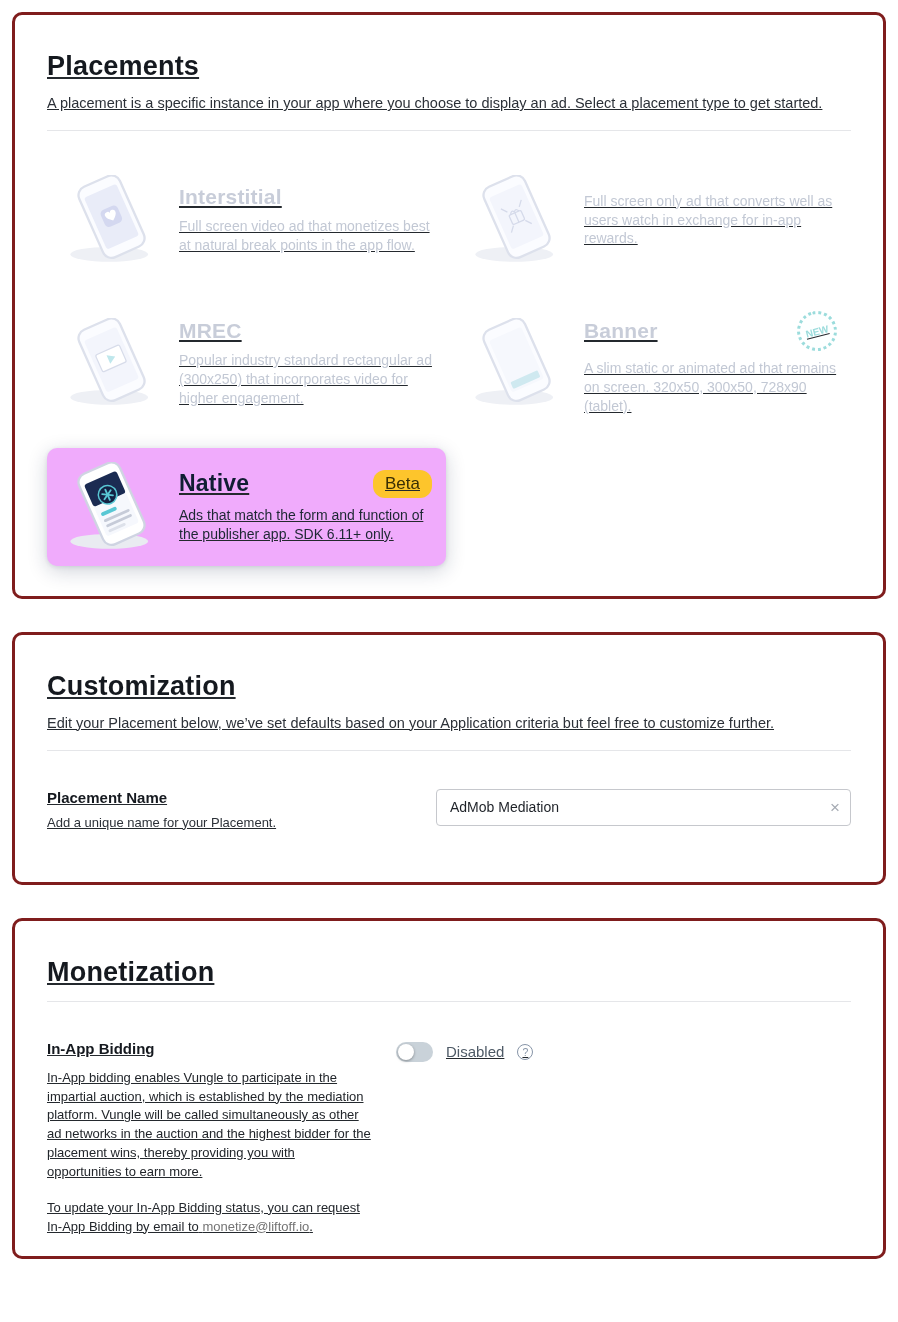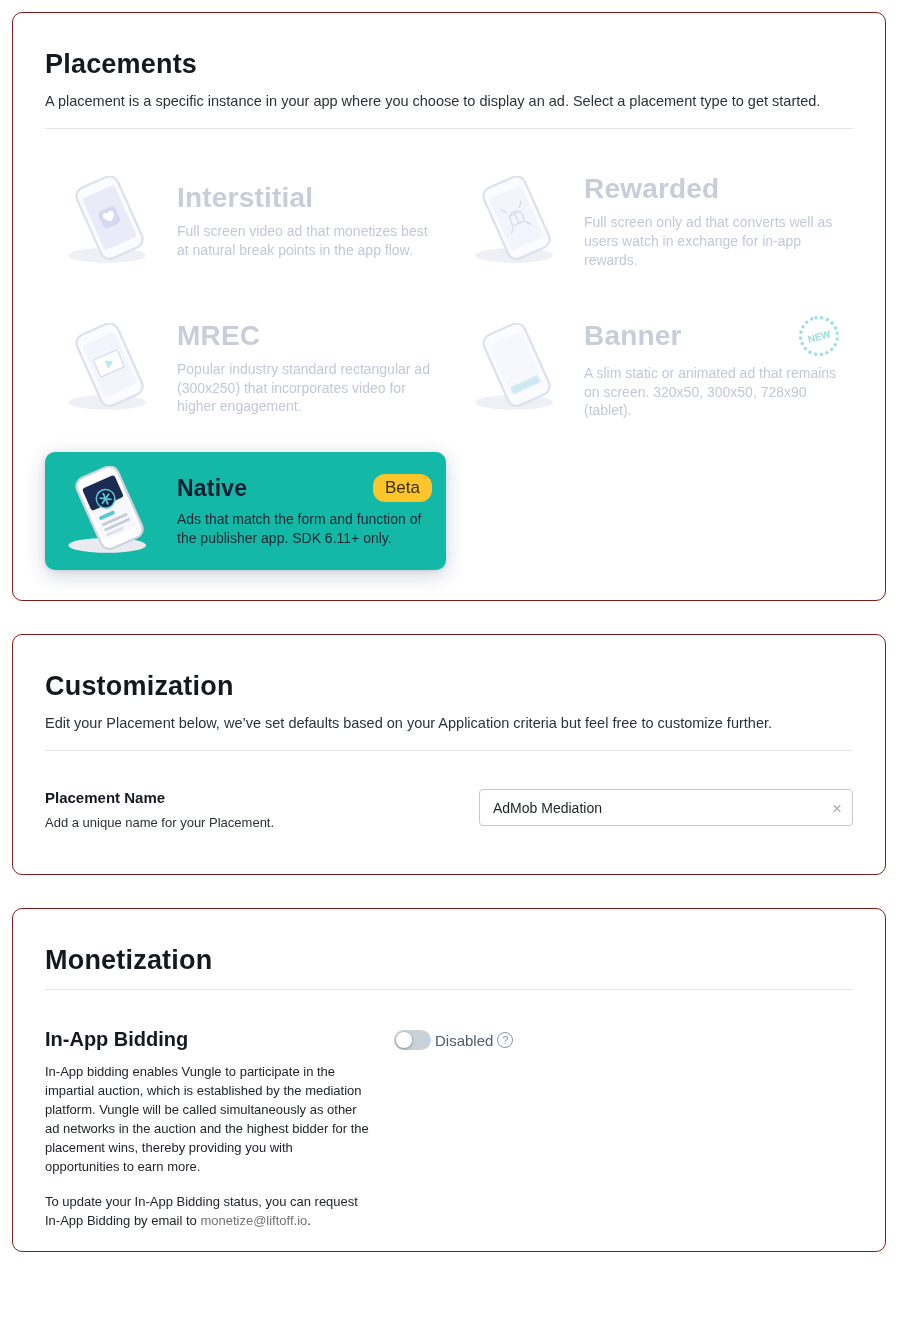--- a/index.html
+++ b/index.html
@@ -7,24 +7,25 @@
   body {
     width: 898px;
     min-height: 1322px;
     margin: 0 auto;
     font-family: "Liberation Sans", sans-serif;
     color: #24292e;
   }
   .card {
     width: 874px;
     margin: 0 auto;
-    border: 1px solid #7f1d1d;
+    border: 3px solid #7f1d1d;
     border-radius: 10px;
     background: #fff;
     padding: 36px 32px 30px;
+    text-decoration: underline;
   }
   .card + .card { margin-top: 33px; }
   .card-first { margin-top: 12px; }
 
   h2.section-title {
     font-size: 27px;
     font-weight: 800;
     color: #15191f;
     letter-spacing: 0.2px;
     margin-bottom: 13px;
@@ -50,34 +51,34 @@
   }
   .placement-item {
     display: flex;
     align-items: center;
     gap: 16px;
     padding: 14px 14px;
     border-radius: 10px;
     cursor: pointer;
   }
   .placement-item.selected {
-    background: #14b8a6;
+    background: #f0abfc;
     box-shadow: 0 5px 20px rgba(20, 35, 70, 0.20), 0 1px 4px rgba(20,35,70,0.10);
   }
   .phone-wrap { width: 102px; height: 90px; flex-shrink: 0; display: block; }
   .phone-wrap svg { width: 100%; height: 100%; display: block; }
   .placement-text { flex: 1; min-width: 0; }
   .placement-title-row {
     display: flex;
     align-items: center;
     justify-content: space-between;
     margin-bottom: 8px;
   }
   h3.placement-title {
-    font-size: 28px;
+    font-size: 21px;
     font-weight: 800;
     letter-spacing: 0.2px;
   }
   h3.placement-title.dim { color: #c8cdd9; }
   h3.placement-title.active { font-size: 23px; color: #101d33; }
   p.placement-desc {
     font-size: 14px;
     line-height: 1.35;
     max-width: 262px;
   }
@@ -103,21 +104,21 @@
     transform: rotate(-14deg);
     flex-shrink: 0;
     background: #fdffff;
   }
 
   
   .form-row { display: flex; margin-top: 38px; align-items: flex-start; }
   .form-left { width: 349px; flex-shrink: 0; padding-right: 24px; }
   .form-right { flex: 1; }
   .field-label { font-size: 15px; font-weight: 700; color: #15191f; margin-bottom: 9px; }
-  .field-label-sm { font-size: 20px; font-weight: 700; color: #15191f; margin-bottom: 12px; }
+  .field-label-sm { font-size: 15px; font-weight: 700; color: #15191f; margin-bottom: 12px; }
   .field-helper { font-size: 13px; color: #2c3138; }
 
   .input-wrap { position: relative; padding-left: 40px; }
   .text-input {
     width: 100%;
     height: 37px;
     border: 1px solid #c6c8cd;
     border-radius: 4px;
     font-size: 14px;
     font-family: "Liberation Sans", sans-serif;
@@ -134,21 +135,21 @@
     font-size: 17px;
     line-height: 1;
     cursor: pointer;
   }
 
   .para { font-size: 13px; line-height: 1.45; color: #22262b; margin-bottom: 17px; max-width: 330px; }
   .para:last-child { margin-bottom: 0; }
   a.email-link { color: #737373; text-decoration: none; }
 
   
-  .toggle-row { display: flex; align-items: center; gap: 4px; padding-top: 2px; }
+  .toggle-row { display: flex; align-items: center; gap: 13px; padding-top: 2px; }
   .toggle {
     width: 37px; height: 20px;
     background: #c9d2d9;
     border-radius: 10px;
     position: relative;
     cursor: pointer;
     flex-shrink: 0;
   }
   .toggle .knob {
     position: absolute;
@@ -214,23 +215,20 @@
               <line x1="44" y1="58" x2="49" y2="52"></line>
                 <line x1="68" y1="58" x2="63" y2="52"></line>
               <rect x="49" y="40" width="14" height="11" rx="1.5"></rect>
               <line x1="56" y1="40" x2="56" y2="51"></line>
               <path d="M51 40 q2.5-5 5-1 q2.5-4 5 1"></path>
             </g>
           </g>
         </svg>
       </span>
       <div class="placement-text">
-        <div class="placement-title-row">
-          <h3 class="placement-title dim">Rewarded</h3>
-        </div>
         <p class="placement-desc dim">Full screen only ad that converts well as users watch in exchange for in-app rewards.</p>
       </div>
     </div>
 
     <div class="placement-item">
       <span class="phone-wrap">
         <svg viewBox="0 0 110 96">
           <ellipse cx="52" cy="85" rx="42" ry="8" fill="#eef0f5"></ellipse>
           <g transform="rotate(-24 55 48)">
             <rect x="32" y="3" width="48" height="83" rx="10" fill="#fbfcff" stroke="#dde1ec" stroke-width="2.5"></rect>
@@ -299,21 +297,21 @@
     </div>
 
   </div>
 </section>
 
 <section class="card">
   <h2 class="section-title">Customization</h2>
   <p class="section-subtitle">Edit your Placement below, we’ve set defaults based on your Application criteria but feel free to customize further.</p>
   <hr class="divider">
 
-  <div class="form-row" style="margin-bottom:14px;gap:45px;">
+  <div class="form-row" style="margin-bottom:22px;">
     <div class="form-left">
       <div class="field-label">Placement Name</div>
       <div class="field-helper">Add a unique name for your Placement.</div>
     </div>
     <div class="form-right">
       <div class="input-wrap">
         <input class="text-input" type="text" value="AdMob Mediation" style="">
         <span class="clear-icon">×</span>
       </div>
     </div>

